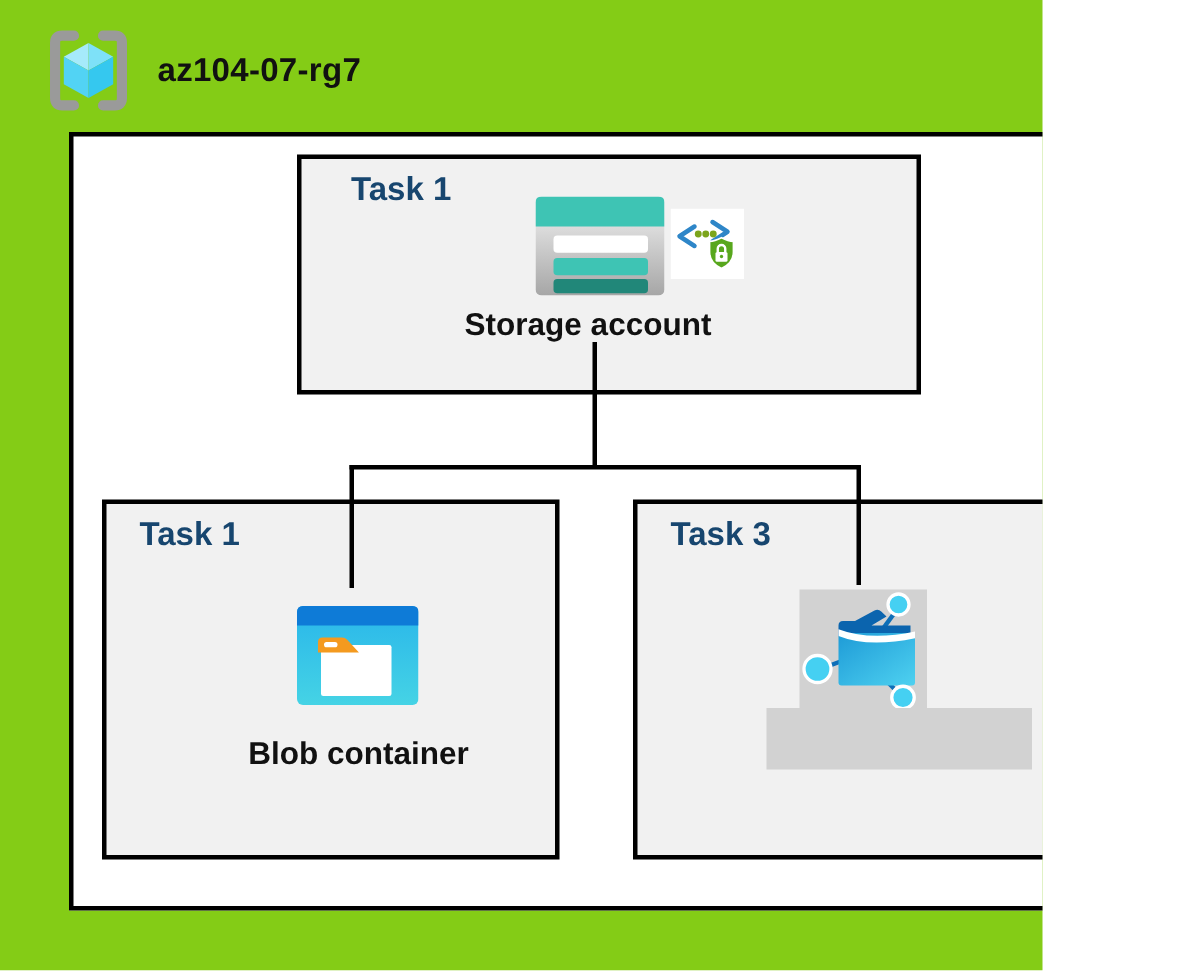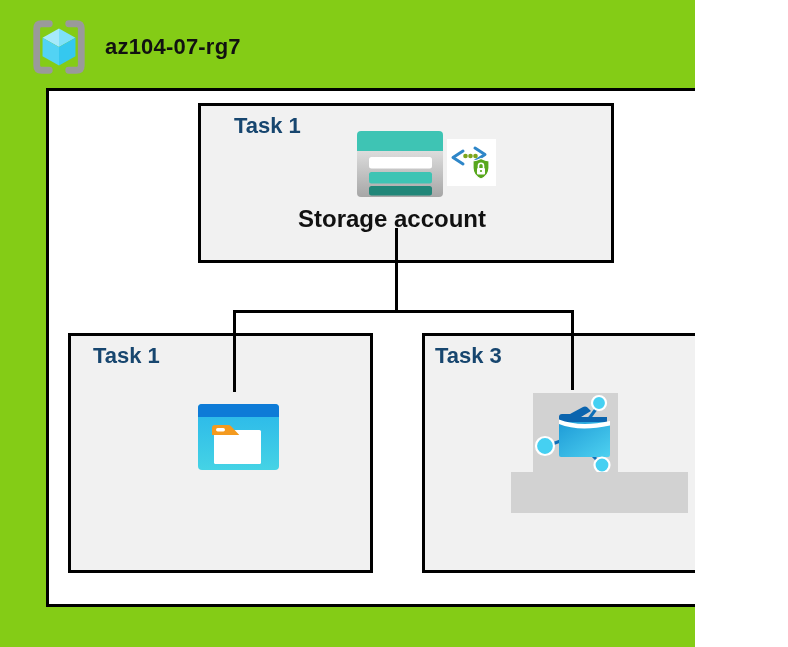--- a/index.html
+++ b/index.html
@@ -13,21 +13,21 @@
     position:absolute; left:46px; top:88px; width:701px; height:519px;
     border:3px solid #000000; box-sizing:border-box; background:#ffffff;
   }
   .task-box {
     position:absolute; background:#F1F1F1; border:3px solid #000000; box-sizing:border-box; z-index:2;
   }
   .task1 { left:198px; top:103px; width:416px; height:160px; }
   .task2 { left:68px;  top:333px; width:305px; height:240px; }
   .task3 { left:422px; top:333px; width:302px; height:240px; }
   .task-label { position:absolute; font-size:22px; font-weight:bold; color:#17466F; }
-  .item-label { position:absolute; font-size:24px; font-weight:bold; color:#111111; text-align:center; white-space:nowrap; }
+  .item-label { position:absolute; font-size:21px; font-weight:bold; color:#111111; text-align:center; white-space:nowrap; }
   .line { position:absolute; background:#000000; z-index:4; }
   .icon { position:absolute; }
   .gray-badge { position:absolute; background:#D2D2D2; }
   .fileshare-label-bg { left:86px; top:136px; width:177px; height:41px; }
   .fileshare-label { left:86px; top:136px; width:177px; line-height:41px; }
 </style>
 </head>
 <body>
 
 <div class="canvas">
@@ -84,24 +84,25 @@
           <stop offset="0" stop-color="#29B6EA"></stop>
             <stop offset="1" stop-color="#45D3E5"></stop>
         </linearGradient>
       </defs>
       <rect width="81" height="66" rx="4" fill="url(#bcGrad)"></rect>
       <path d="M0 13 v-9 q0 -4 4 -4 h73 q4 0 4 4 v9 z" fill="#0E7BD7"></path>
       <rect x="16" y="26" width="47" height="34" rx="1.5" fill="#FFFFFF"></rect>
       <path d="M14 31 v-7 q0 -3 3 -3 h13 q2 0 3.3 1.4 l8 8.6 z" fill="#F49A1F"></path>
       <rect x="18" y="24" width="9" height="3.5" rx="1.7" fill="#FFFFFF"></rect>
     </svg>
+    <span class="item-label" style="left:18px; top:155px; width:300px;">Blob container</span>
   </section>
 
   <section class="task-box task3">
-    <span class="task-label" style="left:10px; top:7px;">Task 3</span>
+    <span class="task-label" style="left:22px; top:7px;">Task 3</span>
     <div class="gray-badge" style="left:108px; top:57px; width:85px; height:80px;">
       <svg width="85" height="80" viewBox="0 0 85 80">
         <defs>
           <linearGradient id="fsGrad" x1="0" y1="0" x2="1" y2="1">
             <stop offset="0" stop-color="#1E9BD7"></stop>
               <stop offset="1" stop-color="#4ED1F0"></stop>
           </linearGradient>
         </defs>
         <line x1="66" y1="12" x2="55" y2="27" stroke="#0E6FB8" stroke-width="3"></line>
         <line x1="14" y1="53" x2="30" y2="47" stroke="#0E6FB8" stroke-width="3"></line>

